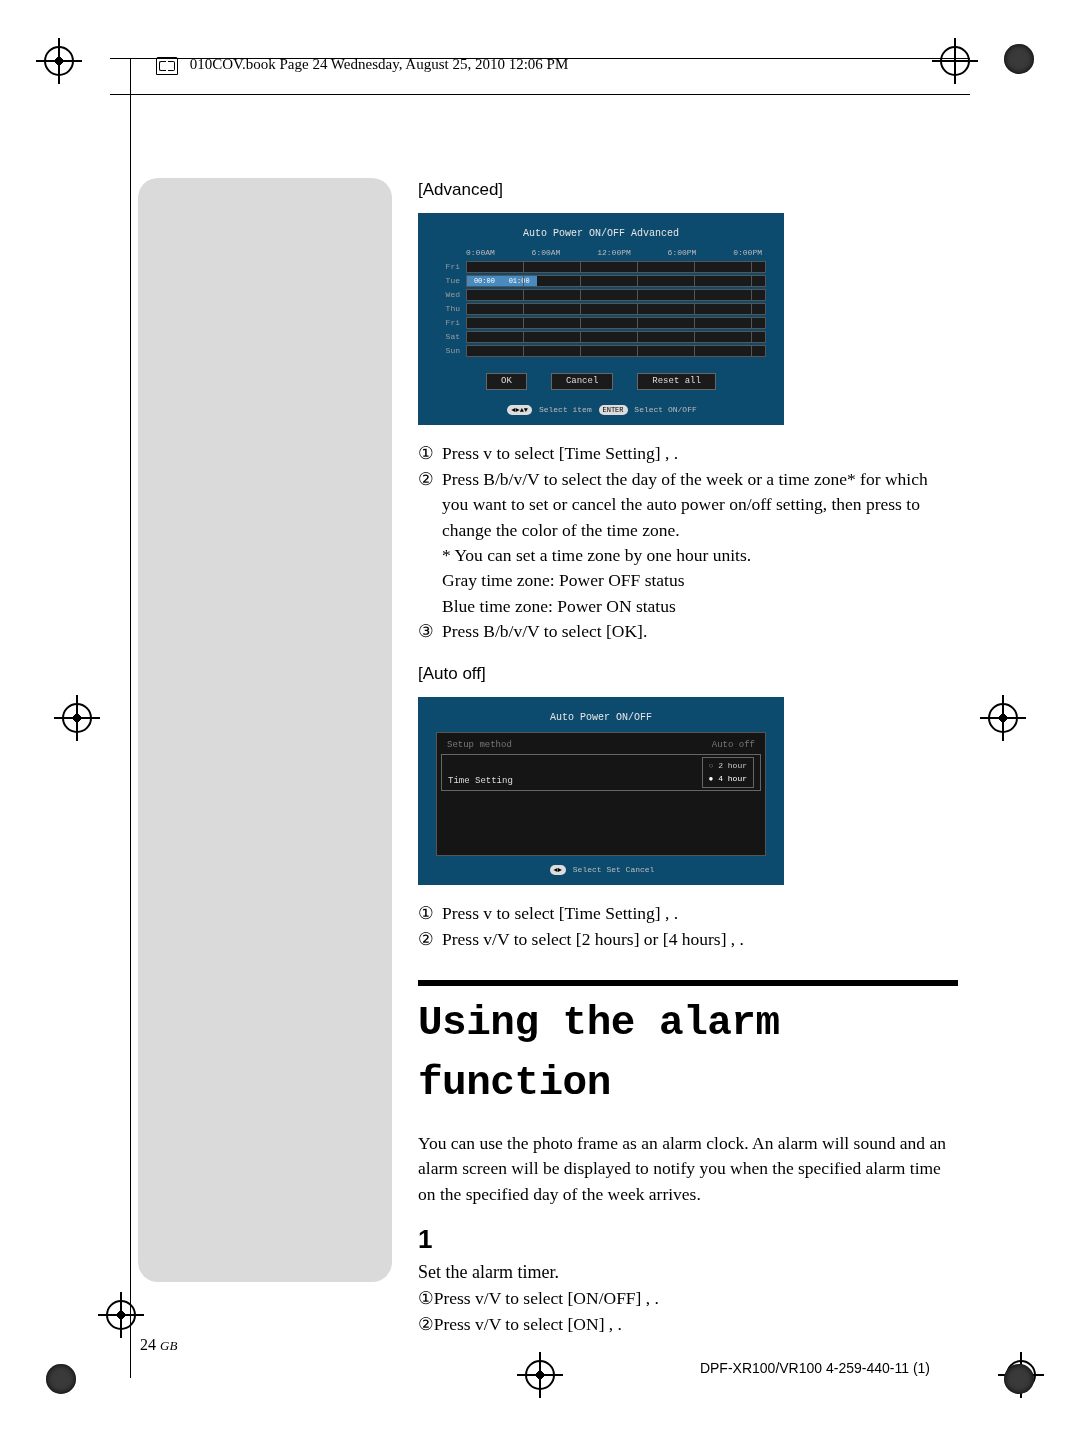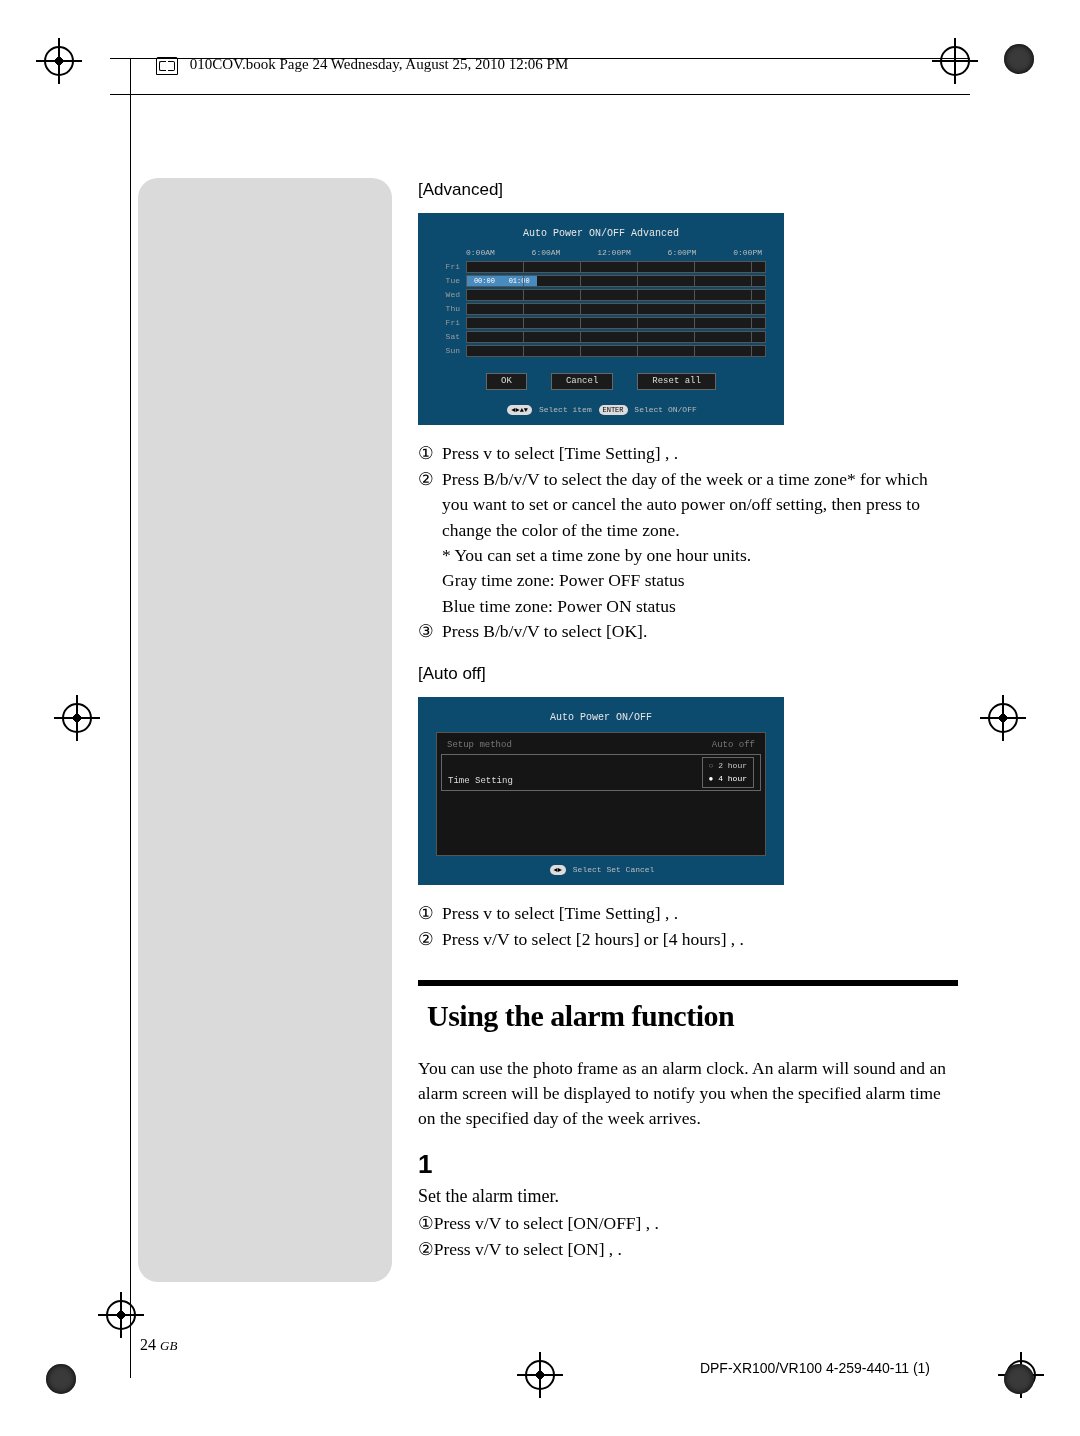--- a/index.html
+++ b/index.html
@@ -226,25 +226,25 @@
   .ss2-opts .o.sel { color:#fff; }
   .ss2-opts .o::before{ content:"○ "; color:#888;}
   .ss2-opts .o.sel::before{ content:"● "; color:#fff;}
 
   
   .sect-rule {
     border-top: 6px solid #000;
     margin: 28px 0 8px 0;
   }
   .sect-title {
-    font-family: Liberation Serif, serif;
+    font-family: Liberation Mono, monospace;
     font-weight: 800;
-    font-size: 30px;
+    font-size: 41px;
     letter-spacing: -0.5px;
-    margin: 0 0 18px 9px;
+    margin: 0 0 18px 0;
   }
   .step-head {
     font-family: Arial, Helvetica, sans-serif;
     font-size: 18px;
     margin-top: 14px;
   }
   .step-num {
     font-family: Arial, Helvetica, sans-serif;
     font-weight: 800;
     font-size: 26px;

